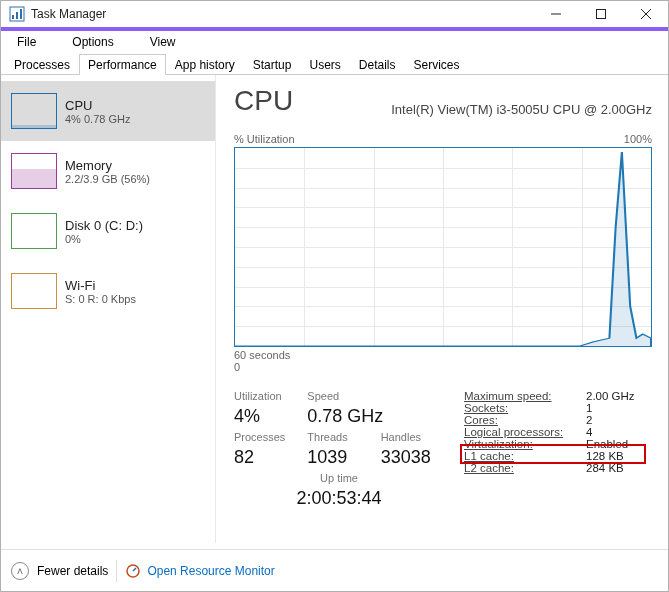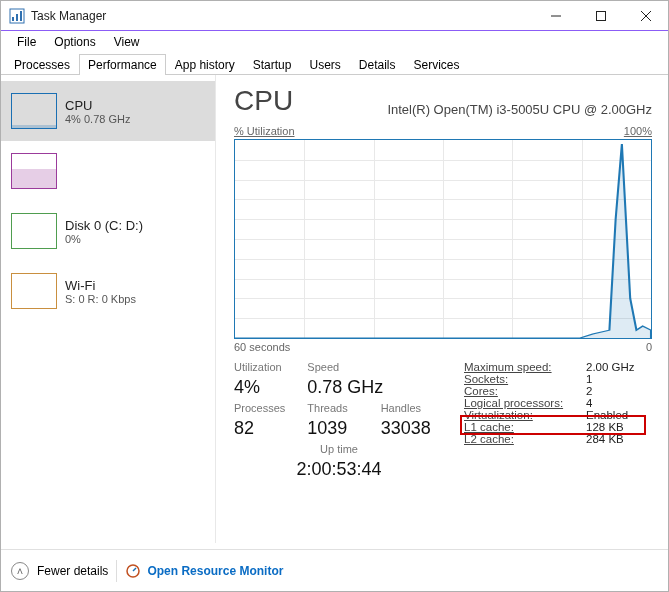--- a/index.html
+++ b/index.html
@@ -1,61 +1,61 @@
 <!DOCTYPE html>
 <html><head>
 <meta charset="utf-8">
 <style>
   * { margin: 0; padding: 0; box-sizing: border-box; font-family: "Segoe UI", Arial, sans-serif; }
   body { background: #fff; width: 669px; height: 592px; border: 1px solid #b0b0b0; position: relative; }
-  .titlebar { height: 30px; display: flex; align-items: center; padding-left: 8px; font-size: 12px; color: #222; border-bottom: 1px solid #8b5cf6; }
+  .titlebar { height: 30px; display: flex; align-items: center; padding-left: 8px; font-size: 12px; color: #222; border-bottom: 4px solid #8b5cf6; }
   .titlebar .title { flex: 1; display: flex; align-items: center; gap: 6px;}
   .titlebar .winbtn { width: 45px; height: 30px; display:flex; align-items:center; justify-content:center; color:#333; }
   .titlebar svg.appicon { width:16px; height:16px; }
-  .menubar { height: 22px; display:flex; align-items:center; font-size:12px; padding-left:8px; gap:2px; }
+  .menubar { height: 22px; display:flex; align-items:center; font-size:12px; padding-left:8px; gap:20px; }
   .menubar span { padding: 2px 8px; }
   .tabs { display: flex; font-size: 12px; border-bottom: 1px solid #ccc; padding-left: 4px; height: 22px; align-items: flex-end;}
   .tab { padding: 3px 8px; border: 1px solid transparent; border-bottom: none; margin-bottom:-1px;}
   .tab.active { border-color:#ccc; background:#fff; }
   .content { display:flex; height: 468px; }
   .sidebar { width: 215px; border-right:1px solid #e8e8e8; padding-top: 6px;}
   .sidepane { position:relative; display:flex; align-items:center; gap:8px; padding:12px 8px 12px 10px; font-size:12px;}
   .sidepane.selected { background:#dcdcdc; }
   .thumb { width:46px; height:36px; border:1px solid; position:relative; }
   .thumb.cpu { border-color:#1a6fb3; }
   .thumb.mem { border-color:#9b3b9b; }
   .thumb.disk { border-color:#4f9d4f; }
   .thumb.wifi { border-color:#c98f3f; }
   .thumb .fill { position:absolute; bottom:0; left:0; right:0; background:rgba(0,0,0,0.08); }
   .sidepane .lbl { font-size:13px; color:#222; }
   .sidepane .sub { font-size:11px; color:#555; }
   .main { flex:1; padding: 10px 16px 10px 18px; position:relative; }
   .mainhead { display:flex; justify-content:space-between; align-items:flex-end; }
   .mainhead h1 { font-size:28px; font-weight:400; color:#444;}
   .mainhead .model { font-size:13px; color:#444; }
-  .chartlabels { display:flex; justify-content:space-between; font-size:11px; color:#666; margin-top:8px;text-decoration:underline;}
+  .chartlabels { display:flex; justify-content:space-between; font-size:11px; color:#666; margin-top:16px;}
   .chart { border:1px solid #1f78b4; height: 200px; position:relative; margin-top:2px; }
   .chart .grid { position:absolute; inset:0; }
   .chart svg { position:absolute; inset:0; width:100%; height:100%; }
-  .axisb { display:flex; justify-content:space-between; font-size:11px; color:#666; margin-top:2px; }
-  .stats { display:flex; margin-top:8px; font-size:12px; color:#555; gap: 20px;}
+  .axisb { display:flex; justify-content:space-between; font-size:11px; color:#666; margin-top:2px;flex-direction:column; }
+  .stats { display:flex; margin-top:17px; font-size:12px; color:#555; gap: 20px;}
   .leftstats { flex: 0 0 210px; display:grid; grid-template-columns: 1fr 1fr 1fr; row-gap:4px; column-gap: 10px;}
   .leftstats .big { font-size:18px; color:#111; }
   .leftstats .lbl { font-size:11px; color:#777;}
   .leftstats .span3 { grid-column: 1 / span 3; text-align: center; }
   .rightstats { flex:1; font-size:11.5px; }
   .rightstats .row { display:flex; }
   .rightstats .row .k { width: 122px; color:#444;text-decoration:underline;}
   .rightstats .row .v { color:#222; }
   .highlight { border:2px solid #c00; position:absolute; }
   .statusbar { position:absolute; bottom:0; left:0; right:0; height:42px; border-top:1px solid #e0e0e0; display:flex; align-items:center; padding-left:10px; font-size:12px; gap: 8px;}
   .divider { width:1px; height:22px; background:#ddd; }
   .link { color:#0a6cc4; }
   .circ { width:18px; height:18px; border:1px solid #888; border-radius:50%; display:inline-flex; align-items:center; justify-content:center; font-size:11px; color:#666;}
-  .resmon { display: inline-flex; align-items:center; gap:6px;font-weight:bold;}
+  .resmon { display: inline-flex; align-items:center; gap:6px;}
   .resmon svg { width:16px; height:16px; }
   .gridline { position:absolute; background:#e8e8e8; }
 </style>
 </head>
 <body>
 
 <div class="titlebar">
   <div class="title">
     <svg class="appicon" viewBox="0 0 16 16">
         <rect x="1" y="1" width="14" height="14" fill="none" stroke="#3070b0"></rect>
@@ -107,41 +107,45 @@
         </div>
       <div>
           <div class="lbl">CPU</div>
            <div class="sub">4% 0.78 GHz</div>
         </div>
     </div>
     <div class="sidepane">
       <div class="thumb mem">
           <div class="fill" style="height:56%; background:rgba(155,59,155,0.25);"></div>
         </div>
+      <div>
+          <div class="lbl">Memory</div>
+           <div class="sub">2.2/3.9 GB (56%)</div>
+        </div>
     </div>
     <div class="sidepane">
       <div class="thumb disk"></div>
       <div>
           <div class="lbl">Disk 0 (C: D:)</div>
            <div class="sub">0%</div>
         </div>
     </div>
     <div class="sidepane">
       <div class="thumb wifi"></div>
       <div>
           <div class="lbl">Wi-Fi</div>
            <div class="sub">S: 0 R: 0 Kbps</div>
         </div>
     </div>
   </div>
 
   <div class="main">
     <div class="mainhead">
       <h1>CPU</h1>
-      <div class="model">Intel(R) Open(TM) i3-5005U CPU @ 2.00GHz</div>
+      <div class="model">Intel(R) View(TM) i3-5005U CPU @ 2.00GHz</div>
     </div>
     <div class="chartlabels">
       <span>% Utilization</span>
       <span>100%</span>
     </div>
     <div class="chart">
       <div class="grid">
         <div class="gridline" style="left:0;right:0;height:1px;top:10%"></div>
         <div class="gridline" style="left:0;right:0;height:1px;top:20%"></div>
         <div class="gridline" style="left:0;right:0;height:1px;top:30%"></div>

